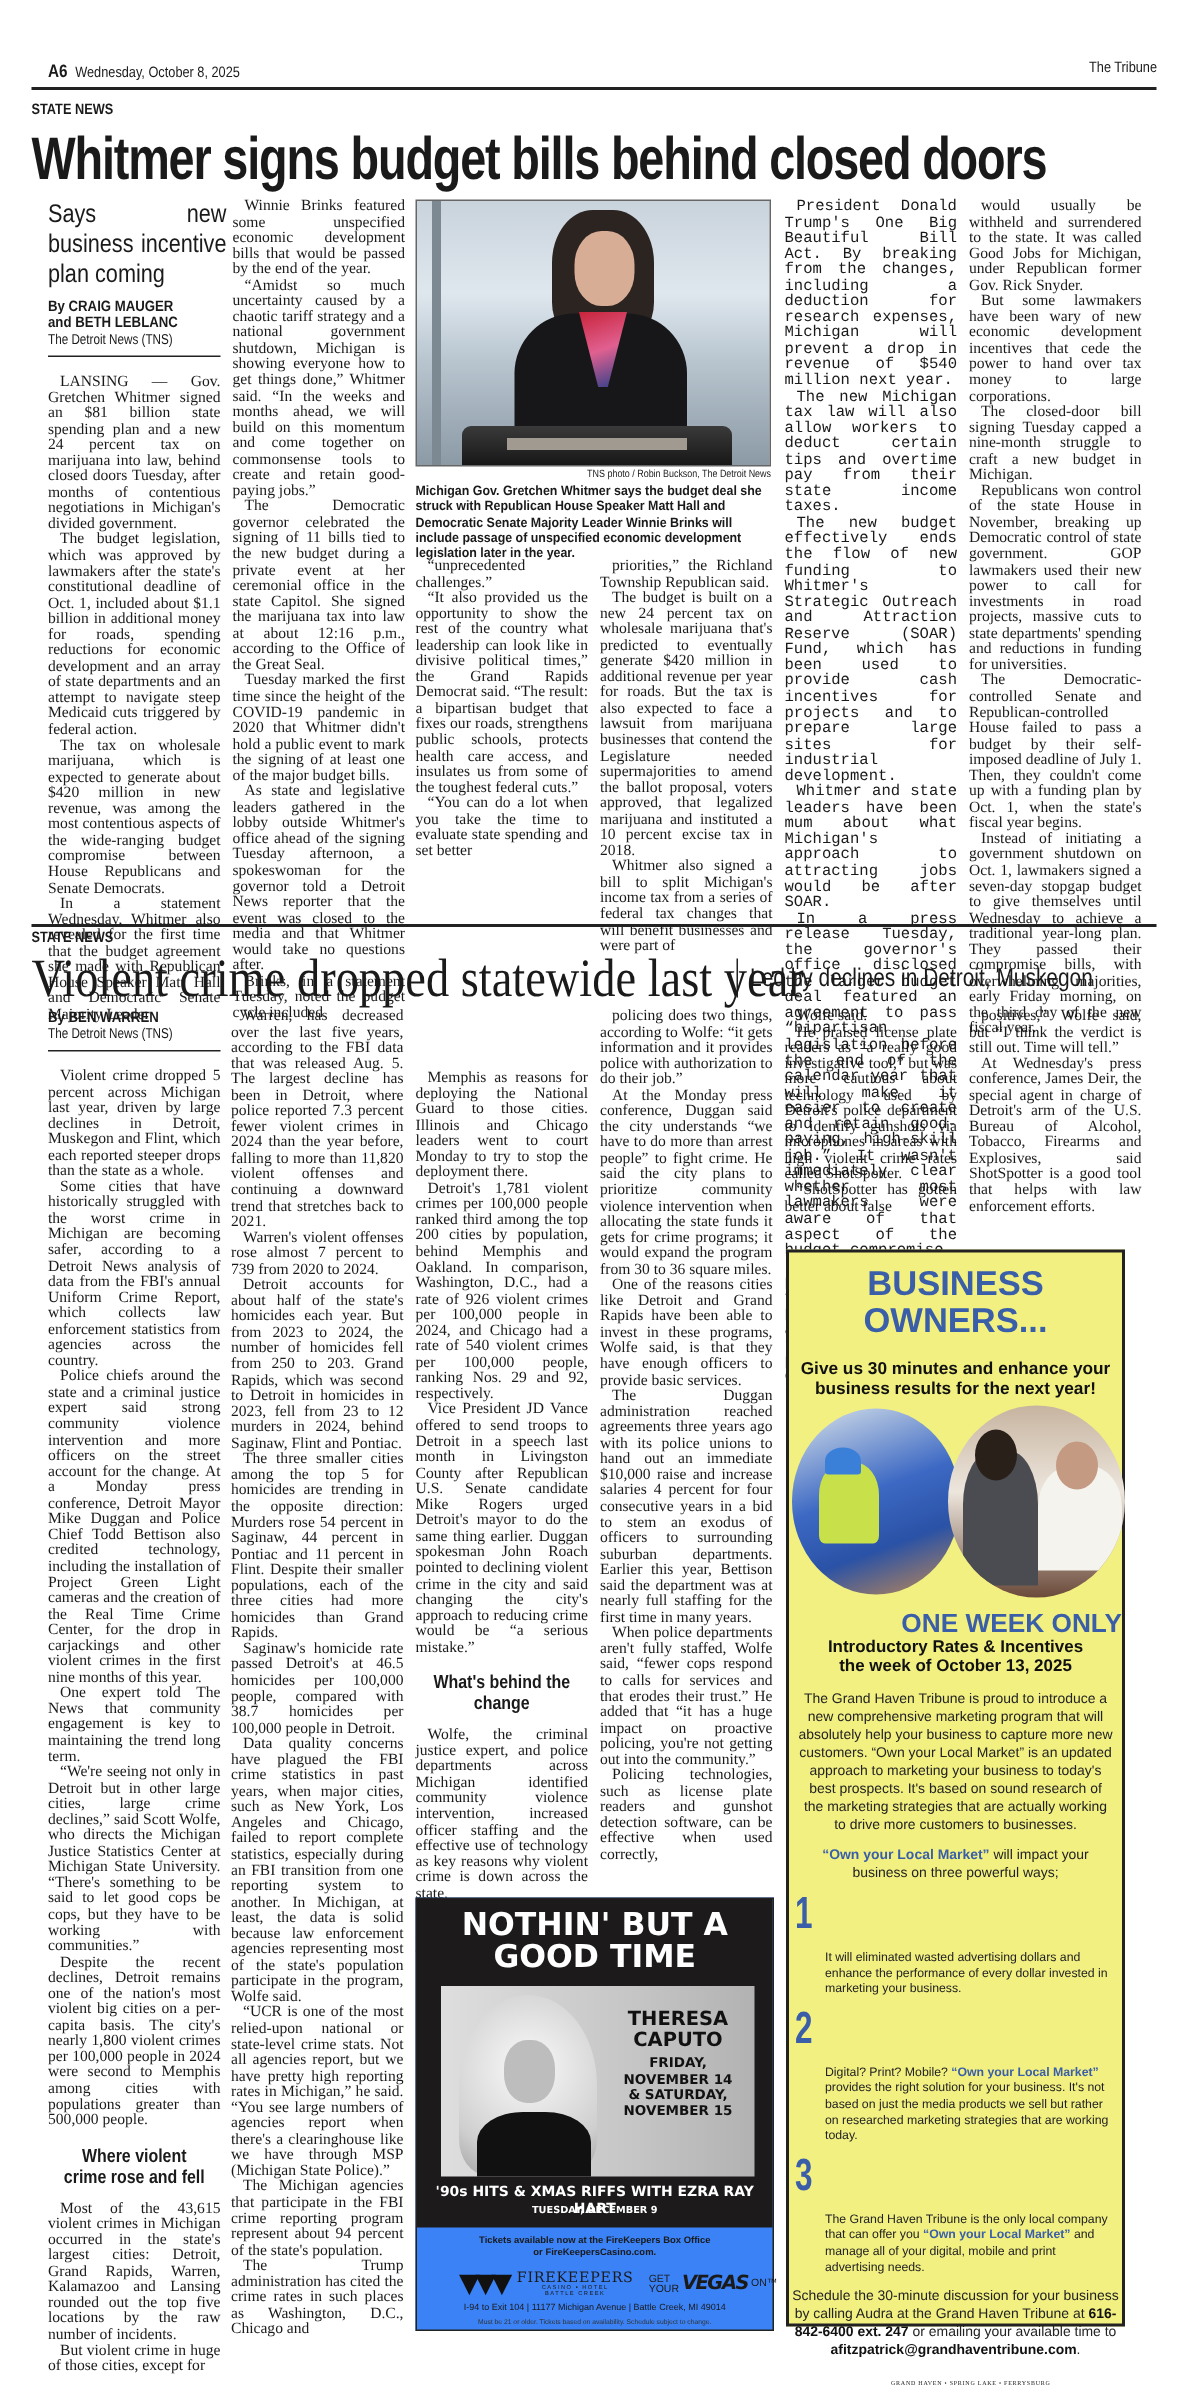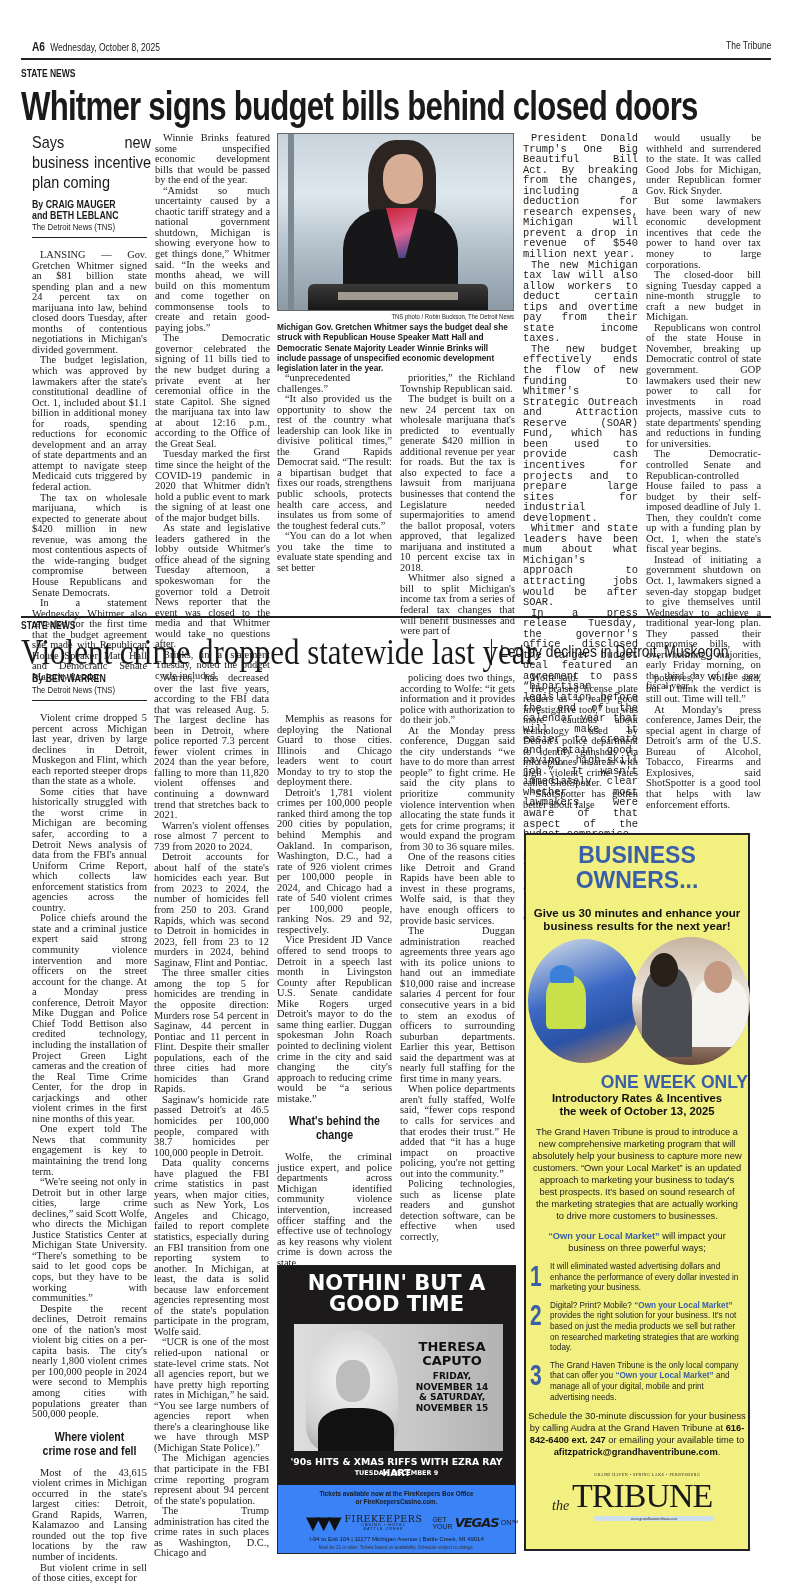--- a/index.html
+++ b/index.html
@@ -74,21 +74,21 @@
   .ad2 .c2 .p2 { position: absolute; left: 60px; top: 40px; width: 56px; height: 70px; border-radius: 40% 40% 0 0; background: #f5f3ee; }
   .ad2 .c2 .p2h { position: absolute; left: 72px; top: 24px; width: 28px; height: 32px; border-radius: 50%; background: #c49a82; }
   .ad2 .oneweek { color: #3a5fa8; font-weight: bold; font-size: 17.5px; line-height: 19px; margin-top: 6px; text-align: right; }
   .ad2 .intro { font-weight: bold; font-size: 11.3px; line-height: 13px; color: #111; }
   .ad2 .body { font-size: 9.3px; line-height: 12px; margin-top: 8px; padding: 0 6px; color: #222; }
   .ad2 .impact { font-size: 9.3px; line-height: 12px; margin-top: 8px; padding: 0 4px; color: #222; }
   .ad2 .hl { color: #3a5fa8; font-weight: bold; }
   .ad2 .ways { text-align: left; margin-top: 8px; padding: 0 6px 0 4px; }
   .ad2 .way { display: flex; gap: 6px; margin-bottom: 7px; align-items: flex-start; }
   .ad2 .num { color: #3a5fa8; font-weight: bold; font-size: 30px; line-height: 28px; width: 14px; transform: scaleX(0.7); transform-origin: left; flex-shrink: 0; }
-  .ad2 .way .t { font-size: 8.2px; line-height: 10.6px; color: #222; }
+  .ad2 .way .t { font-size: 8.2px; line-height: 10.6px; color: #222; margin-top: 38px; }
   .ad2 .sched { font-size: 9.3px; line-height: 12px; margin-top: 6px; padding: 0 2px; color: #222; }
   .ad2 .sched b { color: #111; }
   .ad2 .trib { position: relative; margin: 12px auto 0; width: 186px; height: 58px; }
   .ad2 .trib .the { position: absolute; left: 8px; top: 28px; font-family: "Liberation Serif", serif; font-style: italic; font-size: 14px; }
   .ad2 .trib .word { position: absolute; left: 28px; top: 6px; font-family: "Liberation Serif", serif; font-size: 34px; letter-spacing: -1px; line-height: 40px; }
   .ad2 .trib .towns { position: absolute; left: 50px; top: 2px; font-family: "Liberation Serif", serif; font-size: 4px; letter-spacing: 0.5px; }
   .ad2 .trib .url { position: absolute; left: 50px; top: 46px; width: 120px; font-family: "Liberation Serif", serif; font-style: italic; font-size: 4px; background: #cfe0ee; border-radius: 4px; }
 </style>
 </head>
 <body>
@@ -182,21 +182,21 @@
       <p>Violent crime dropped 5 percent across Michigan last year, driven by large declines in Detroit, Muskegon and Flint, which each reported steeper drops than the state as a whole.</p>
       <p>Some cities that have historically struggled with the worst crime in Michigan are becoming safer, according to a Detroit News analysis of data from the FBI's annual Uniform Crime Report, which collects law enforcement statistics from agencies across the country.</p>
       <p>Police chiefs around the state and a criminal justice expert said strong community violence intervention and more officers on the street account for the change. At a Monday press conference, Detroit Mayor Mike Duggan and Police Chief Todd Bettison also credited technology, including the installation of Project Green Light cameras and the creation of the Real Time Crime Center, for the drop in carjackings and other violent crimes in the first nine months of this year.</p>
       <p>One expert told The News that community engagement is key to maintaining the trend long term.</p>
       <p>“We're seeing not only in Detroit but in other large cities, large crime declines,” said Scott Wolfe, who directs the Michigan Justice Statistics Center at Michigan State University. “There's something to be said to let good cops be cops, but they have to be working with communities.”</p>
       <p>Despite the recent declines, Detroit remains one of the nation's most violent big cities on a per-capita basis. The city's nearly 1,800 violent crimes per 100,000 people in 2024 were second to Memphis among cities with populations greater than 500,000 people.</p>
     </div>
   <div class="subhed">Where violent crime rose and fell</div>
   <div>
       <p>Most of the 43,615 violent crimes in Michigan occurred in the state's largest cities: Detroit, Grand Rapids, Warren, Kalamazoo and Lansing rounded out the top five locations by the raw number of incidents.</p>
-      <p>But violent crime in sell of those cities, except for</p>
+      <p>But violent crime in huge of those cities, except for</p>
     </div>
 </div>
 <div class="col" style="left:154px; top:673px; width:115px;">
     <p>Warren, has decreased over the last five years, according to the FBI data that was released Aug. 5. The largest decline has been in Detroit, where police reported 7.3 percent fewer violent crimes in 2024 than the year before, falling to more than 11,820 violent offenses and continuing a downward trend that stretches back to 2021.</p>
     <p>Warren's violent offenses rose almost 7 percent to 739 from 2020 to 2024.</p>
     <p>Detroit accounts for about half of the state's homicides each year. But from 2023 to 2024, the number of homicides fell from 250 to 203. Grand Rapids, which was second to Detroit in homicides in 2023, fell from 23 to 12 murders in 2024, behind Saginaw, Flint and Pontiac.</p>
     <p>The three smaller cities among the top 5 for homicides are trending in the opposite direction: Murders rose 54 percent in Saginaw, 44 percent in Pontiac and 11 percent in Flint. Despite their smaller populations, each of the three cities had more homicides than Grand Rapids.</p>
     <p>Saginaw's homicide rate passed Detroit's at 46.5 homicides per 100,000 people, compared with 38.7 homicides per 100,000 people in Detroit.</p>
     <p>Data quality concerns have plagued the FBI crime statistics in past years, when major cities, such as New York, Los Angeles and Chicago, failed to report complete statistics, especially during an FBI transition from one reporting system to another. In Michigan, at least, the data is solid because law enforcement agencies representing most of the state's population participate in the program, Wolfe said.</p>
     <p>“UCR is one of the most relied-upon national or state-level crime stats. Not all agencies report, but we have pretty high reporting rates in Michigan,” he said. “You see large numbers of agencies report when there's a clearinghouse like we have through MSP (Michigan State Police).”</p>
@@ -223,21 +223,21 @@
     <p>When police departments aren't fully staffed, Wolfe said, “fewer cops respond to calls for services and that erodes their trust.” He added that “it has a huge impact on proactive policing, you're not getting out into the community.”</p>
     <p>Policing technologies, such as license plate readers and gunshot detection software, can be effective when used correctly,</p>
   </div>
 <div class="col" style="left:523px; top:673px; width:115px;">
     <p>Wolfe said.</p>
     <p>He praised license plate readers as “a really good investigative tool,” but was more cautious about technology used by Detroit's police department to identify gunshots via microphones in areas with high violent crime rates called ShotSpotter.</p>
     <p>“ShotSpotter has gotten better about false</p>
   </div>
 <div class="col" style="left:646px; top:673px; width:115px;">
     <p>positives,” Wolfe said, but “I think the verdict is still out. Time will tell.”</p>
-    <p>At Monday's press conference, James Deir, the special agent in charge of Detroit's arm of the U.S. Bureau of Alcohol, Tobacco, Firearms and Explosives, said ShotSpotter is a good tool that helps with law enforcement efforts.</p>
+    <p>At Wednesday's press conference, James Deir, the special agent in charge of Detroit's arm of the U.S. Bureau of Alcohol, Tobacco, Firearms and Explosives, said ShotSpotter is a good tool that helps with law enforcement efforts.</p>
   </div>
 
 <div class="ad1">
   <div class="dark"></div>
   <div class="title"><span>NOTHIN' BUT A</span><br><span>GOOD TIME</span></div>
   <div class="pic">
     <div class="hair"></div>
       <div class="face"></div>
       <div class="neck"></div>
     <div class="txt">

